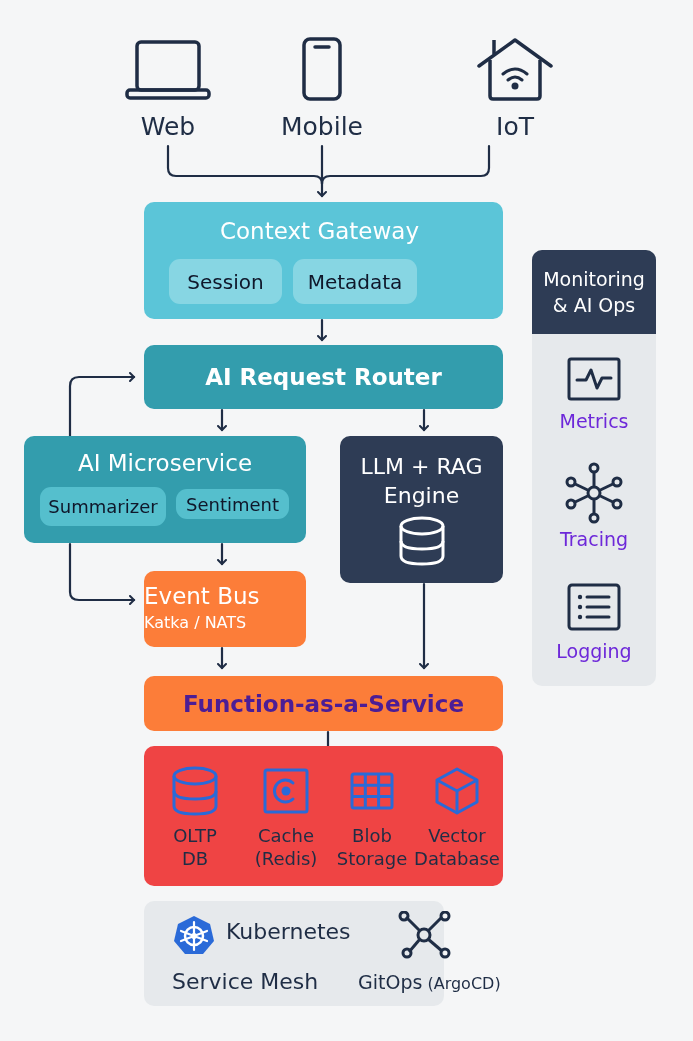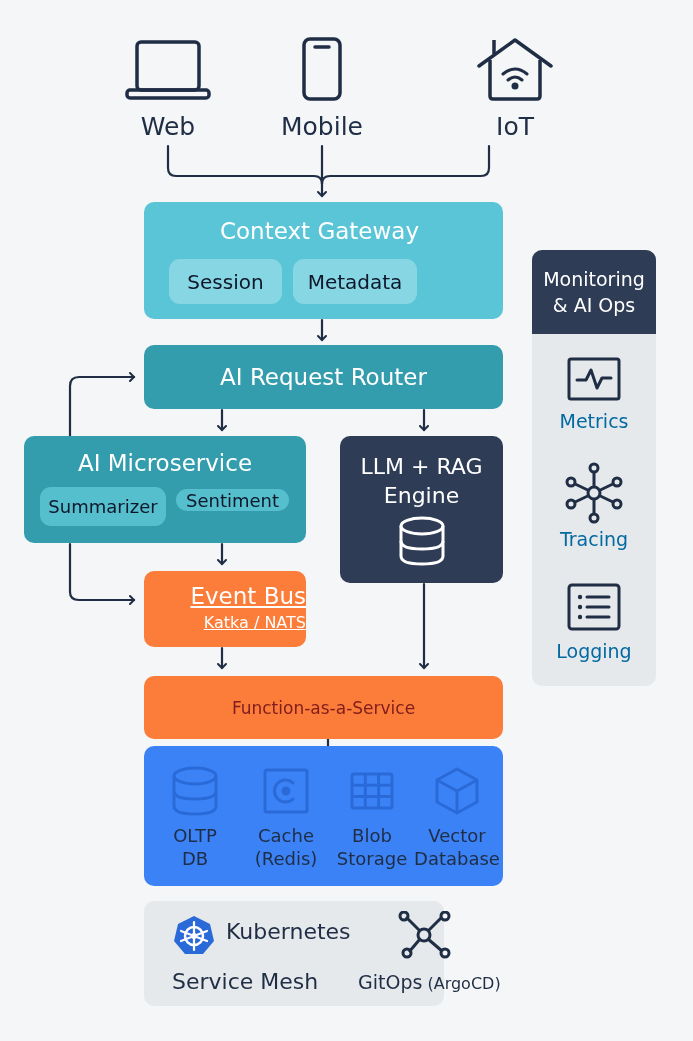--- a/index.html
+++ b/index.html
@@ -1,28 +1,28 @@
 <!DOCTYPE html>
 <html><head>
 <meta charset="utf-8">
 <style>
   html, body { margin:0; padding:0; }
   body { width:693px; height:1041px; background:#f5f6f7; position:relative; overflow:hidden;
          font-family:"DejaVu Sans", sans-serif; color:#1f2d45; }
   .abs { position:absolute; }
   .box { position:absolute; border-radius:10px; box-sizing:border-box; }
-  .center-text { display:flex; align-items:center; justify-content:center; text-align:right; }
+  .center-text { display:flex; align-items:center; justify-content:center; text-align:right;font-weight:bold; }
   .client { position:absolute; width:110px; text-align:center; }
   .client-label { font-size:25px; color:#1f2d45; margin-top:6px; }
   .chip { position:absolute; border-radius:11px; color:#0f172a; display:flex; align-items:center; justify-content:center; }
   svg.lines { position:absolute; left:0; top:0; }
   .store { position:absolute; width:90px; text-align:center; }
   .store-label { font-size:18px; line-height:23px; color:#1f2d45; margin-top:4px; }
   .mon-item { position:absolute; left:0; width:124px; text-align:center; }
-  .mon-label { font-size:19px; color:#0369a1; margin-top:4px; }
+  .mon-label { font-size:19px; color:#6d28d9; margin-top:4px; }
 </style>
 </head>
 <body>
 
 <svg class="lines" width="693" height="1041">
   <defs>
     <marker id="arr" markerWidth="10" markerHeight="10" refX="5" refY="5" orient="auto" markerUnits="userSpaceOnUse">
       <path d="M1,1 L5,5 L1,9" fill="none" stroke="#1f2d45" stroke-width="2" stroke-linecap="round"></path>
     </marker>
   </defs>
@@ -84,43 +84,43 @@
   <div class="abs" style="left:0; right:8px; top:16px; text-align:center; color:#fff; font-size:23px;">Context Gateway</div>
   <div class="chip" style="left:25px; top:57px; width:113px; height:45px; background:#87d6e3; font-size:20px;">Session</div>
   <div class="chip" style="left:149px; top:57px; width:124px; height:45px; background:#87d6e3; font-size:20px;">Metadata</div>
 </div>
 
 <div class="box center-text" style="left:144px; top:345px; width:359px; height:64px; background:#339dad; color:#fff; font-size:23px;">AI Request Router</div>
 
 <div class="box" style="left:24px; top:436px; width:282px; height:107px; background:#339dad;">
   <div class="abs" style="left:0; right:0; top:14px; text-align:center; color:#fff; font-size:23px;">AI Microservice</div>
   <div class="chip" style="left:16px; top:51px; width:126px; height:39px; background:#55bfcd; font-size:18px;">Summarizer</div>
-  <div class="chip" style="left:152px; top:53px; width:113px; height:22px; background:#55bfcd; font-size:18px;">Sentiment</div>
+  <div class="chip" style="left:152px; top:53px; width:113px; height:30px; background:#55bfcd; font-size:18px;">Sentiment</div>
 </div>
 
 <div class="box" style="left:340px; top:436px; width:163px; height:147px; background:#2e3c55;">
   <div class="abs" style="left:0; right:0; top:16px; text-align:center; color:#fff; font-size:22px; line-height:29px;">
     <div>LLM + RAG</div>
     <div>Engine</div>
   </div>
   <svg class="abs" style="left:57px; top:80px;" width="50" height="50" viewBox="0 0 50 50">
     <ellipse cx="25" cy="10" rx="21" ry="8" fill="none" stroke="#fff" stroke-width="3"></ellipse>
     <path d="M4,10 V40 Q4,48 25,48 Q46,48 46,40 V10" fill="none" stroke="#fff" stroke-width="3"></path>
     <path d="M4,25 Q4,33 25,33 Q46,33 46,25" fill="none" stroke="#fff" stroke-width="3"></path>
   </svg>
 </div>
 
-<div class="box" style="left:144px; top:571px; width:162px; height:76px; background:#fc7d39; color:#fff; text-align:right;text-decoration:underline;">
+<div class="box" style="left:144px; top:571px; width:162px; height:76px; background:#fc7d39; color:#fff; text-align:left;">
   <div style="font-size:23px; margin-top:12px;">Event Bus</div>
   <div style="font-size:16px; margin-top:4px;">Katka / NATS</div>
 </div>
 
-<div class="box center-text" style="left:144px; top:676px; width:359px; height:63px; background:#fc7d39; color:#7f1d1d; font-size:17px;">Function-as-a-Service</div>
-
-<div class="box" style="left:144px; top:746px; width:359px; height:140px; background:#3b82f6;">
+<div class="box center-text" style="left:144px; top:676px; width:359px; height:55px; background:#fc7d39; color:#4c1d95; font-size:23px;">Function-as-a-Service</div>
+
+<div class="box" style="left:144px; top:746px; width:359px; height:140px; background:#ef4444;">
   <div class="store" style="left:6px; top:20px;">
     <svg width="50" height="50" viewBox="0 0 50 50">
       <ellipse cx="25" cy="10" rx="21" ry="8" fill="none" stroke="#2a6ad8" stroke-width="3"></ellipse>
       <path d="M4,10 V40 Q4,48 25,48 Q46,48 46,40 V10" fill="none" stroke="#2a6ad8" stroke-width="3"></path>
       <path d="M4,25 Q4,33 25,33 Q46,33 46,25" fill="none" stroke="#2a6ad8" stroke-width="3"></path>
     </svg>
     <div class="store-label">
       <div>OLTP</div>
       <div>DB</div>
     </div>

